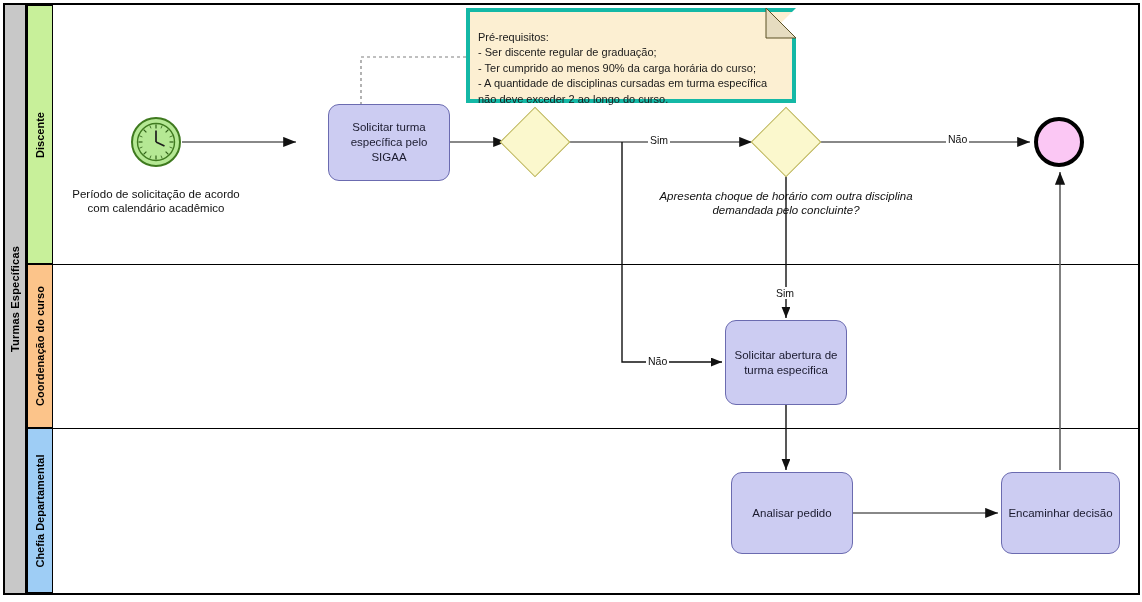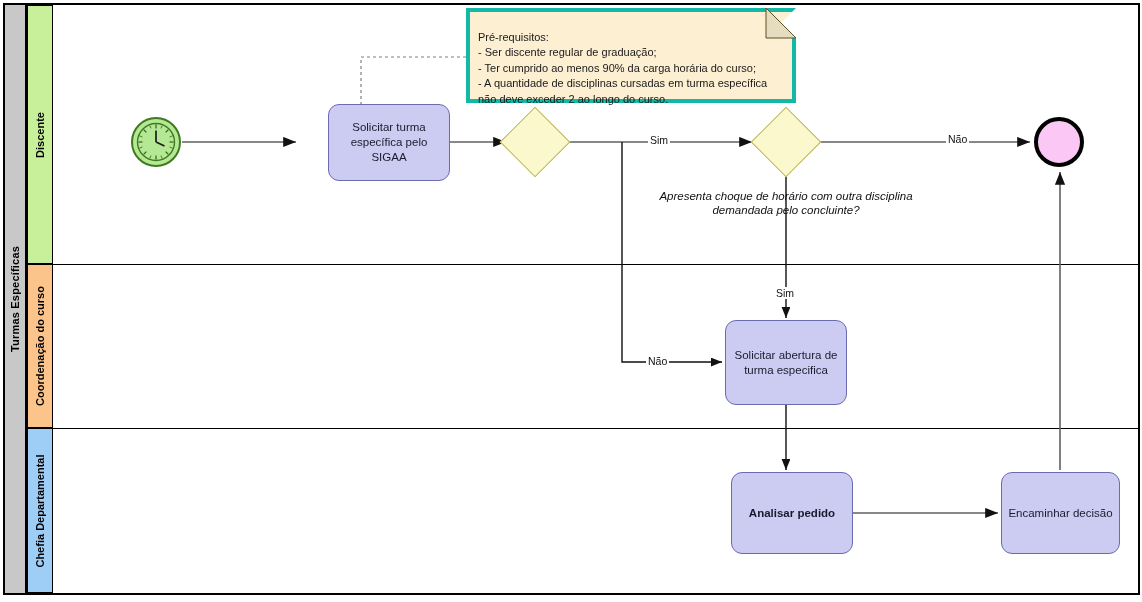--- a/index.html
+++ b/index.html
@@ -123,20 +123,24 @@
         <line x1="29.2" y1="39.6" x2="28" y2="36.6"></line>
         <line x1="6.4" y1="16.8" x2="9.4" y2="18"></line>
         <line x1="6.4" y1="29.2" x2="9.4" y2="28"></line>
         <line x1="39.6" y1="16.8" x2="36.6" y2="18"></line>
         <line x1="39.6" y1="29.2" x2="36.6" y2="28"></line>
       </g>
       <line x1="23" y1="23" x2="23" y2="11.5" stroke="#1d1d1d" stroke-width="1.7"></line>
       <line x1="23" y1="23" x2="31.5" y2="27" stroke="#1d1d1d" stroke-width="1.7"></line>
     </svg>
   </div>
+  <div class="node-label" style="left:56px;top:172px;width:200px;white-space:pre-line;">
+    <span>Período de solicitação de acordo
+com calendário acadêmico</span>
+  </div>
 
   <div class="task" style="left:300px;top:104px;width:122px;height:77px;margin-left:28px;">
     <span style="white-space:pre-line;">Solicitar turma
 específica pelo
 SIGAA</span>
   </div>
 
   <div class="gateway" style="left:510px;top:117px;"></div>
 
   <div class="gateway" style="left:761px;top:117px;"></div>
@@ -145,21 +149,21 @@
 demandada pelo concluinte?</span>
   </div>
 
   <div class="end-event" style="left:1034px;top:117px;"></div>
 
   <div class="task" style="left:725px;top:320px;width:122px;height:85px;">
     <span style="white-space:pre-line;">Solicitar abertura de
 turma especifica</span>
   </div>
 
-  <div class="task" style="left:731px;top:472px;width:122px;height:82px;font-weight:bold;">
+  <div class="task" style="left:731px;top:472px;width:122px;height:82px;">
     <span style="white-space:pre-line;">Analisar pedido</span>
   </div>
 
   <div class="task" style="left:1001px;top:472px;width:119px;height:82px;">
     <span style="white-space:pre-line;">Encaminhar decisão</span>
   </div>
 
   <div class="flow-label" style="left:648px;top:134px;">
     <span>Sim</span>
   </div>

